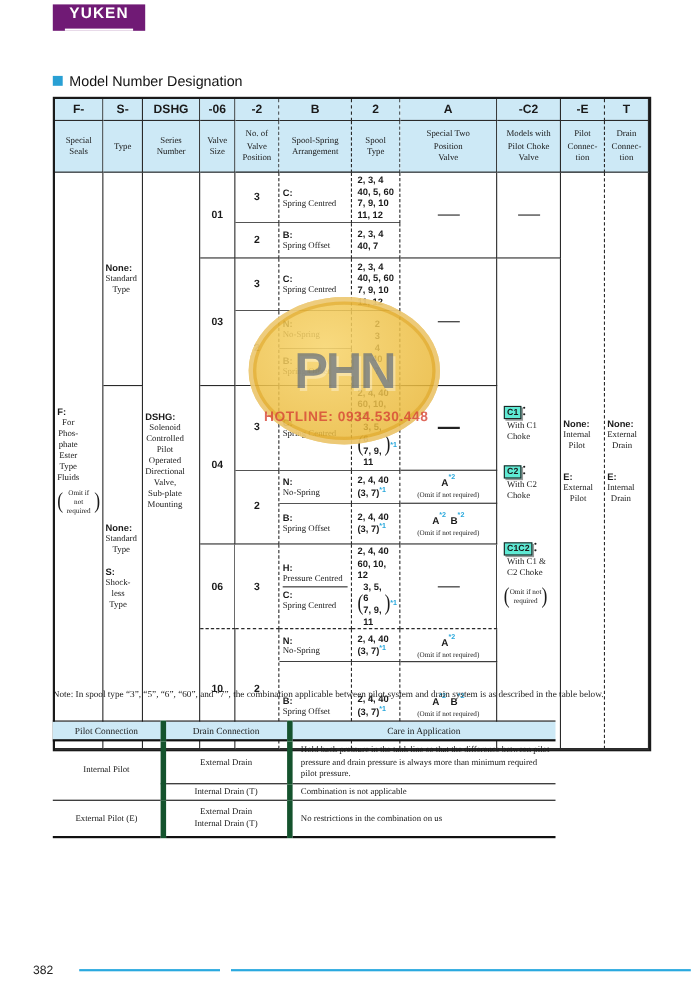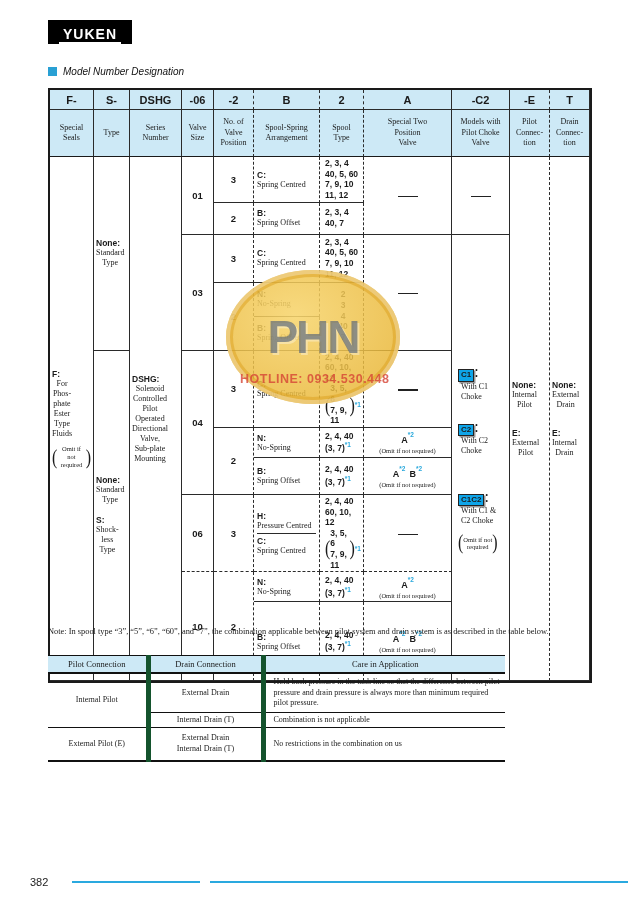--- a/index.html
+++ b/index.html
@@ -1,30 +1,30 @@
 <!DOCTYPE html>
 <html><head>
 <meta charset="utf-8">
 <style>
   * { margin:0; padding:0; box-sizing:border-box; }
   body { width:636px; height:904px; position:relative; background:#fff;
          font-family:"Liberation Serif", serif; color:#1a1a1a; }
   .ml { white-space:pre-line; }
 
   
-  #logo { position:absolute; left:48px; top:20px; width:84px; height:24px;
-          background:#000000; display:flex; flex-direction:column; align-items:center; justify-content:flex-end; }
+  #logo { position:absolute; left:48px; top:4px; width:84px; height:24px;
+          background:#701a75; display:flex; flex-direction:column; align-items:center; justify-content:space-between; }
   #logo .logo-text { color:#fff; font-family:"Liberation Sans",sans-serif; font-weight:bold;
           font-size:14px; letter-spacing:1px; line-height:1; }
   #logo .logo-bar { width:62px; height:2px; background:#fff; margin-top:1px; }
 
   
   #title-row { position:absolute; left:48px; top:66px; display:flex; align-items:center; gap:6px; }
   #title-row .sq { width:9px; height:9px; background:#29a0d4; }
-  #title-row .t { font-family:"Liberation Sans",sans-serif; font-size:10px; color:#111;font-style:italic; }
+  #title-row .t { font-family:"Liberation Sans",sans-serif; font-size:13px; color:#111; }
 
   
   #mt { position:absolute; left:48px; top:88px; width:540px; border-collapse:separate; border-spacing:0;
         border:2px solid #1a1a1a; table-layout:fixed; }
   #mt th, #mt td { border-right:1px solid #2a2a2a; border-bottom:1px solid #2a2a2a;
         vertical-align:middle; text-align:center; padding:1px 2px; overflow:hidden; }
   #mt th.codecell { background:#cde9f6; font-family:"Liberation Sans",sans-serif;
         font-weight:bold; font-size:11px; height:20px; }
   #mt th.desccell { background:#cde9f6; font-weight:normal; font-size:8px; line-height:1.3;
         height:47px; border-bottom:1.5px solid #1a1a1a; }
@@ -45,21 +45,21 @@
         font-size:6.5px; vertical-align:super; }
   .dashline { display:inline-block; width:20px; height:1.5px; background:#222; vertical-align:middle; }
   .spA { font-family:"Liberation Sans",sans-serif; font-weight:bold; font-size:9px; }
   .omit-inline { font-size:6.5px; line-height:1.2; }
   .sideblock { text-align:left; padding:2px 3px; }
   .code-b { display:block; font-family:"Liberation Sans",sans-serif; font-weight:bold; font-size:8.5px; }
   .lbl-s { display:block; font-size:8px; line-height:1.25; }
   .vgap10 { height:10px; } .vgap18 { height:18px; } .vgap26 { height:26px; }
   .omit-paren { display:flex; align-items:center; margin-top:6px; }
   .omit-txt { font-size:6.5px; line-height:1.2; text-align:center; }
-  .boxcode { display:inline-block; border:1px solid #222; background:#0ea5e9; box-shadow:1.5px 1.5px 0 #999;
+  .boxcode { display:inline-block; border:1px solid #222; background:#5eead4; box-shadow:1.5px 1.5px 0 #999;
         font-family:"Liberation Sans",sans-serif; font-weight:bold; font-size:8px; padding:0 2px; line-height:1.3; }
   .choke-entry { text-align:left; }
   .choke-lbl { font-size:8px; line-height:1.25; padding-left:3px; }
   .flexcol-center { display:flex; flex-direction:column; justify-content:center; align-items:flex-start; height:100%; }
 
   
   #wm-ellipse { position:absolute; left:226px; top:270px; width:174px; height:134px; border-radius:50%;
         background:radial-gradient(ellipse at 40% 35%, rgba(247,213,110,0.88), rgba(228,172,35,0.82));
         box-shadow:inset 0 0 0 4px rgba(255,255,255,0.30), inset 0 0 0 7px rgba(220,160,30,0.5);
         display:flex; align-items:center; justify-content:center; z-index:5; pointer-events:none; }

